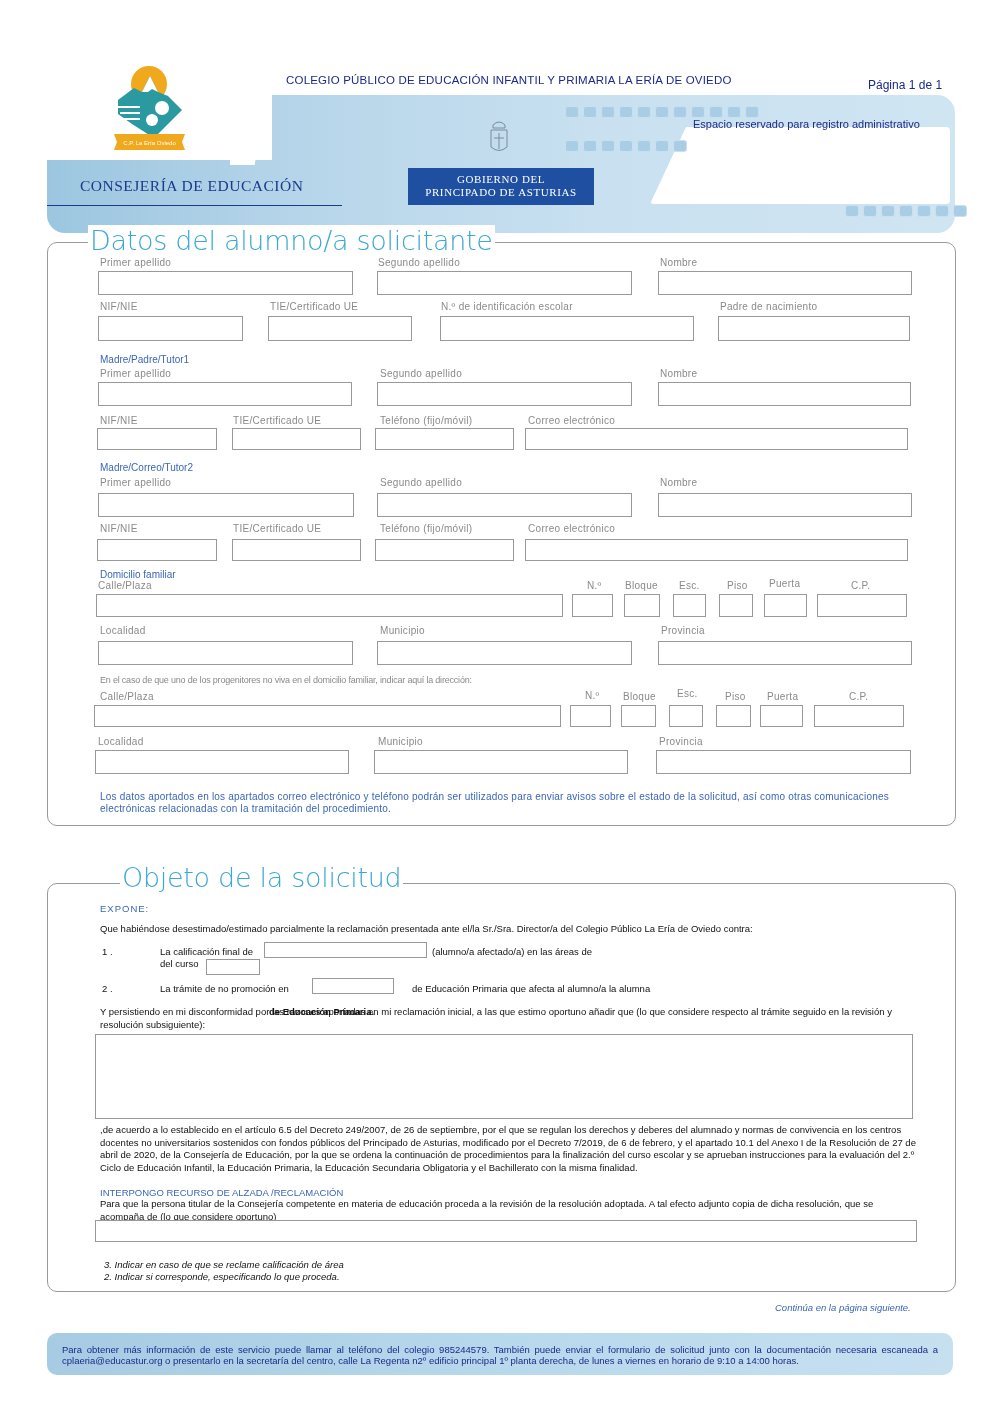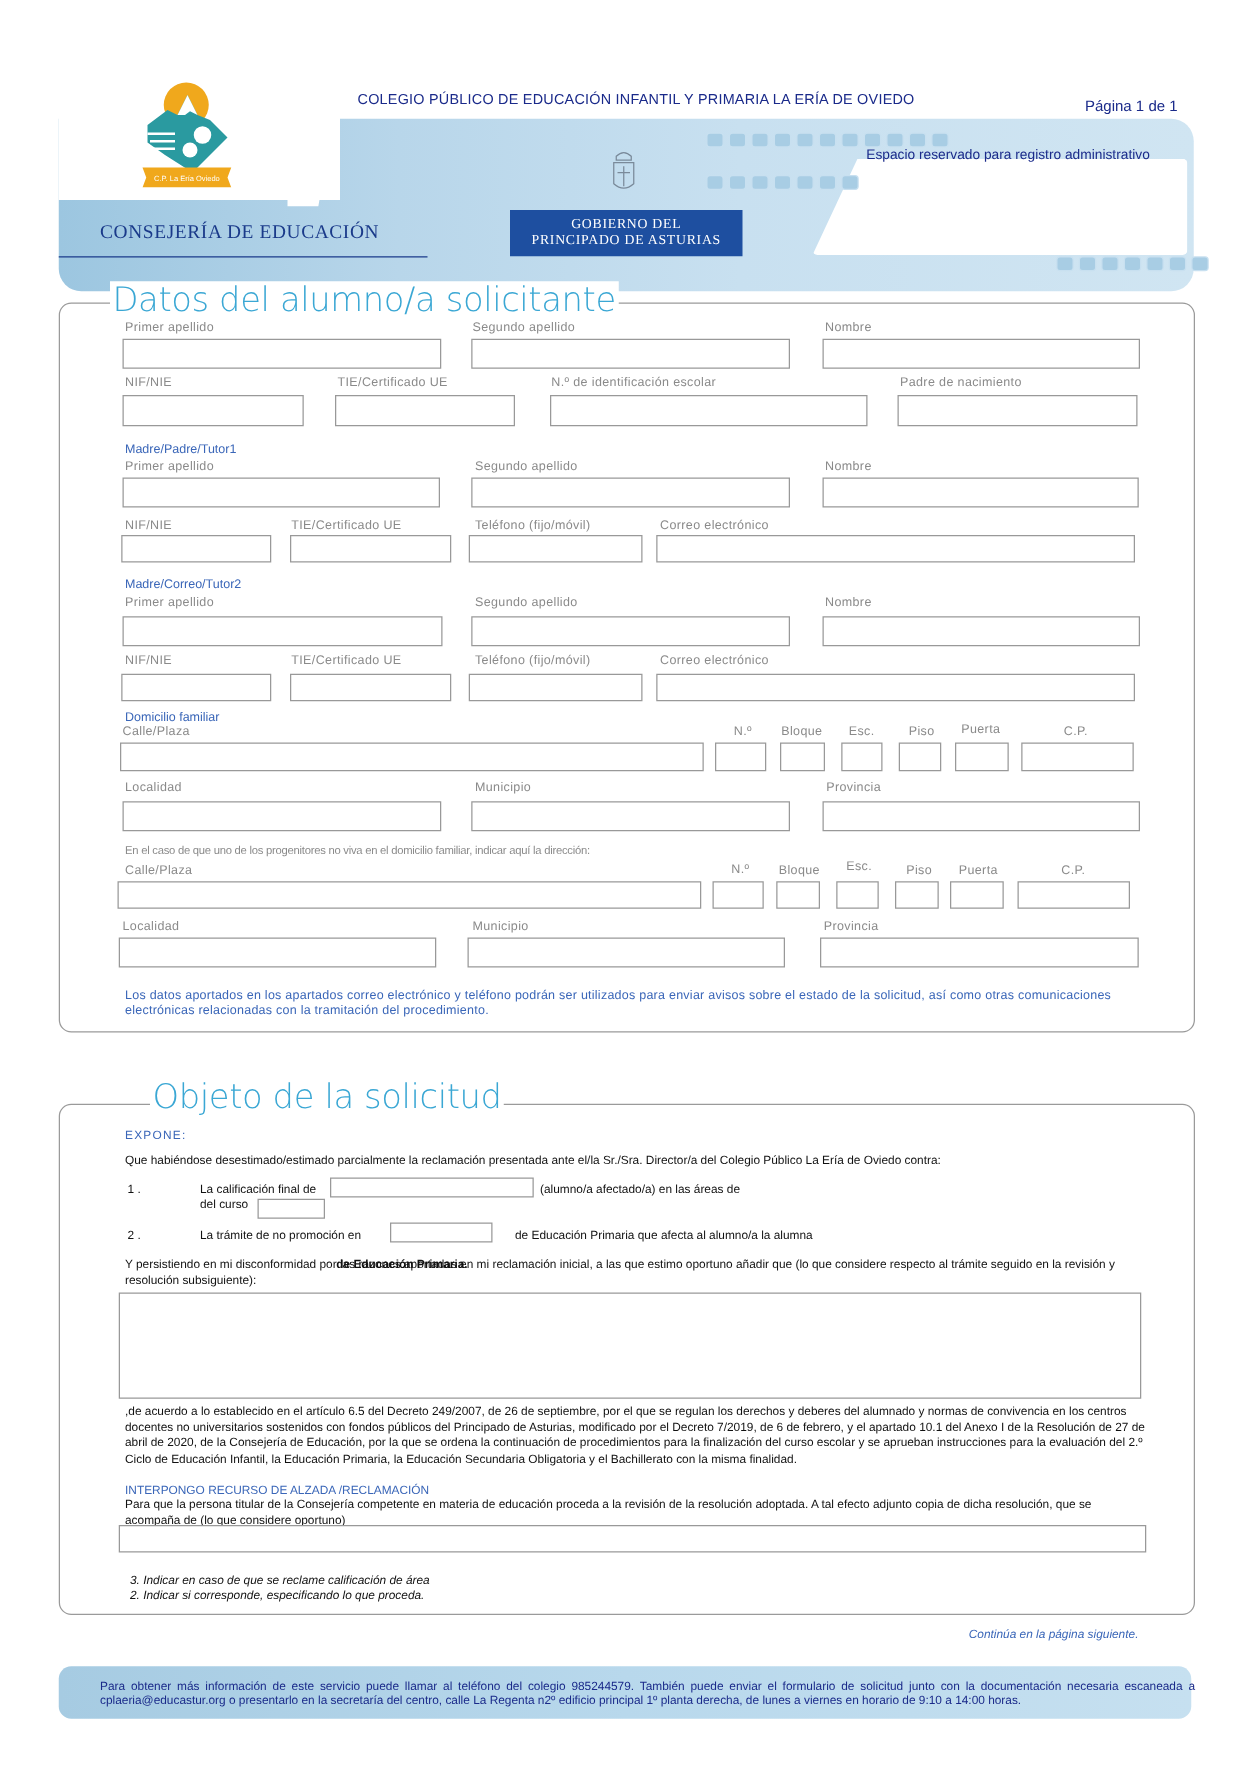--- a/index.html
+++ b/index.html
@@ -27,21 +27,21 @@
   .lbl{position:absolute;font-size:10px;color:#8a8a8a;letter-spacing:0.3px;white-space:nowrap;}
   .blue-lbl{position:absolute;font-size:10px;color:#3a66b8;white-space:nowrap;}
   .fld{position:absolute;border:1px solid #999;background:#fff;box-sizing:border-box;}
   .note{position:absolute;font-size:10px;color:#3a66b8;line-height:12px;letter-spacing:0.2px;}
   .body-txt{position:absolute;font-size:9.5px;color:#111;line-height:12.5px;white-space:nowrap;}
   .body-par{position:absolute;font-size:9.5px;color:#111;line-height:12.5px;}
   .italic{font-style:italic;}
   .cont{left:775px;top:1302px;font-size:9.5px;color:#3a66b8;font-style:italic;}
   .foot-band{position:absolute;left:47px;top:1333px;width:906px;height:42px;border-radius:10px;
      background:linear-gradient(90deg,#a6cbe2 0%,#b8d8ec 50%,#c6e0f0 100%);}
-  .foot-txt{position:absolute;left:62px;top:1344px;width:876px;font-size:9.5px;color:#1a2a8a;line-height:11px;text-align:justify;margin-left:18px;}
+  .foot-txt{position:absolute;left:62px;top:1344px;width:876px;font-size:9.5px;color:#1a2a8a;line-height:11px;text-align:justify;}
   textarea.fld{resize:none;}
 </style>
 </head>
 <body>
 
 <div class="hdr-band"></div>
 <div class="hdr-white-top"></div>
 <div class="hdr-diag"></div>
 <div class="reg-box"></div>
 <div class="chips" style="left:565px;top:106px;">

